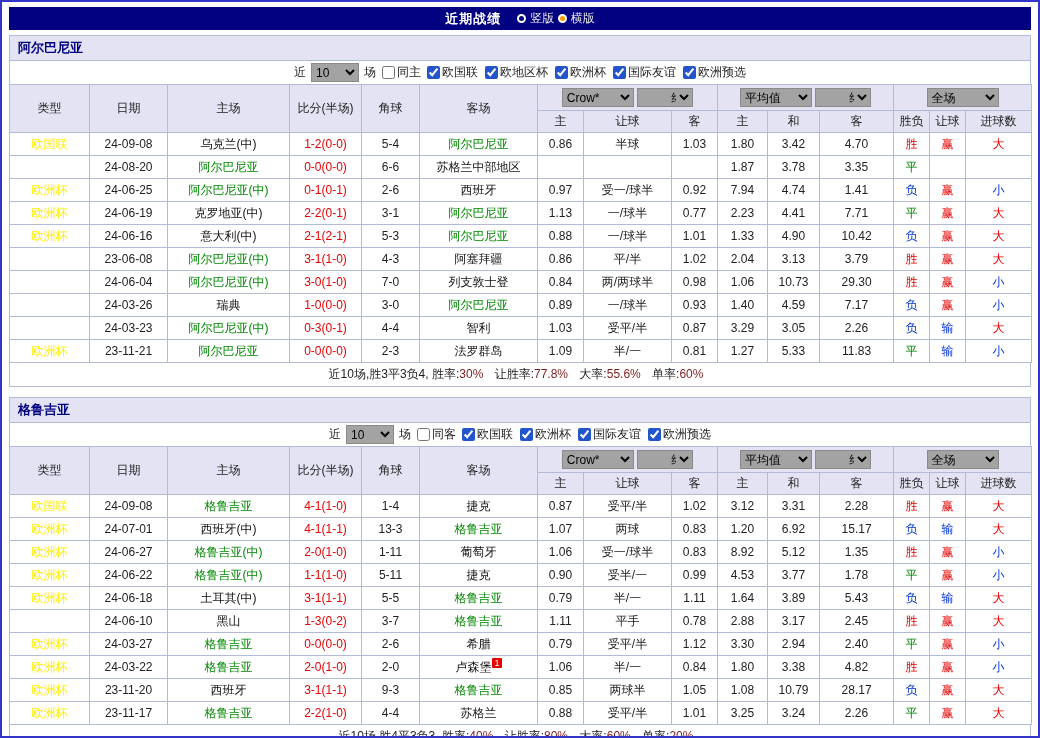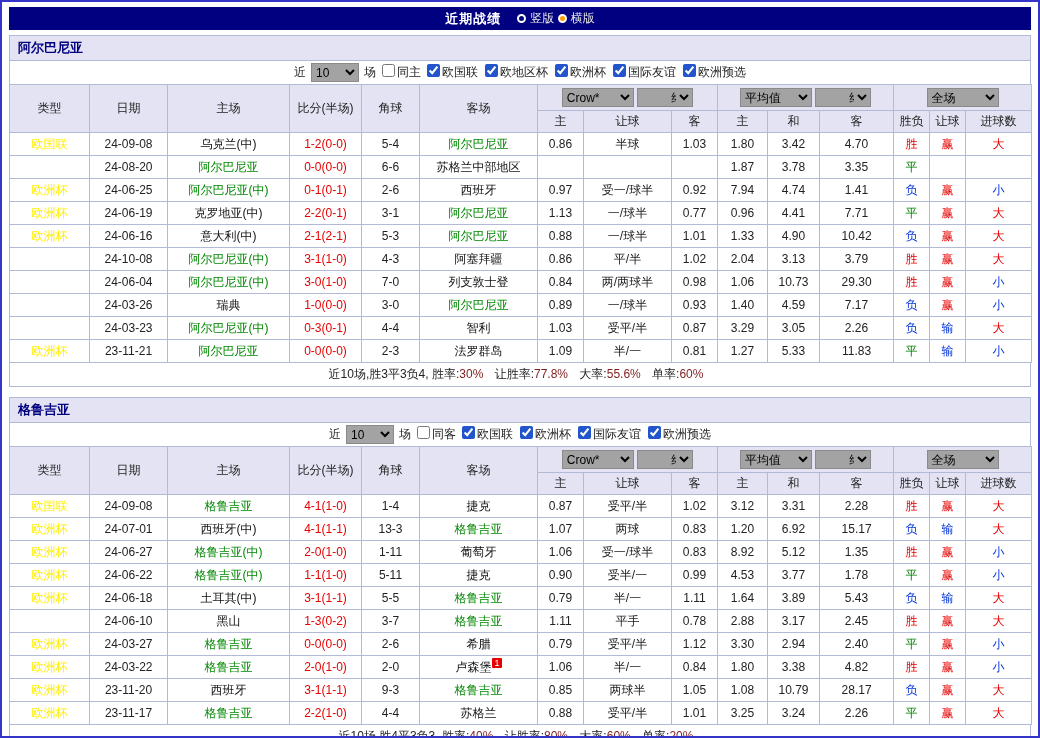--- a/index.html
+++ b/index.html
@@ -7,21 +7,21 @@
   .page{width:1040px;height:738px;border:2px solid #3434c8;padding:5px 7px;overflow:hidden;background:#fff;}
   .top-bar{background:#000080;height:23px;display:flex;align-items:center;justify-content:center;gap:16px;color:#fff;}
   .tb-title{font-weight:bold;font-size:13px;letter-spacing:1px;}
   .tb-radio{display:inline-flex;align-items:center;gap:4px;cursor:pointer;font-size:12px;color:#e5e5e5;}
   .rdot{width:9px;height:9px;border:2px solid #fff;border-radius:50%;display:inline-block;background:transparent;}
   .rdot.sel{background:#ff9c00;}
   .section{margin-top:5px;}
   .section + .section{margin-top:10px;}
   .sec-title{background:#e3e3f3;border:1px solid #b3bad8;border-bottom:none;color:#000080;font-weight:bold;padding:3px 8px;font-size:13px;}
   .filter{border:1px solid #b3bad8;border-bottom:none;display:flex;align-items:center;justify-content:center;gap:5px;padding:2px 0;height:24px;background:#fff;}
-  .cb{display:inline-flex;gap:1px;cursor:pointer;}
+  .cb{display:inline-flex;align-items:center;gap:1px;cursor:pointer;}
   input[type=checkbox]{accent-color:#2255cc;width:13px;height:13px;margin:0 1px;}
   select{font-size:12px;height:19px;border:1px solid #8a8a8a;background:#a3a3a3;}
   .cnt{width:48px;}
   .dd-w{width:72px;}
   .dd-n{width:56px;padding-left:29px;}
   table.stats{width:100%;border-collapse:collapse;table-layout:fixed;}
   .stats th,.stats td{border:1px solid #b3bad8;text-align:center;padding:2px;overflow:hidden;white-space:nowrap;}
   .stats thead th{background:#e3e3f3;font-weight:normal;color:#222;}
   .stats thead tr.hd1 th{height:26px;}
   .stats thead tr.hd2 th{height:21px;}
@@ -194,21 +194,21 @@
             <tr>
               <td class="type bg-red">欧洲杯</td>
               <td>24-06-19</td>
               <td class="team">克罗地亚(中)</td>
               <td class="score">2-2(0-1)</td>
               <td>3-1</td>
               <td class="team focus">阿尔巴尼亚</td>
               <td>1.13</td>
               <td>一/球半</td>
               <td>0.77</td>
-              <td>0.96</td>
+              <td>2.23</td>
               <td>4.41</td>
               <td>7.71</td>
               <td class="c-green">平</td>
               <td class="c-red">赢</td>
               <td class="c-red">大</td>
             </tr>
             <tr>
               <td class="type bg-red">欧洲杯</td>
               <td>24-06-16</td>
               <td class="team">意大利(中)</td>
@@ -220,21 +220,21 @@
               <td>1.01</td>
               <td>1.33</td>
               <td>4.90</td>
               <td>10.42</td>
               <td class="c-blue">负</td>
               <td class="c-red">赢</td>
               <td class="c-red">大</td>
             </tr>
             <tr>
               <td class="type bg-blue">国际友谊</td>
-              <td>24-10-08</td>
+              <td>23-06-08</td>
               <td class="team focus">阿尔巴尼亚(中)</td>
               <td class="score">3-1(1-0)</td>
               <td>4-3</td>
               <td class="team">阿塞拜疆</td>
               <td>0.86</td>
               <td>平/半</td>
               <td>1.02</td>
               <td>2.04</td>
               <td>3.13</td>
               <td>3.79</td>

